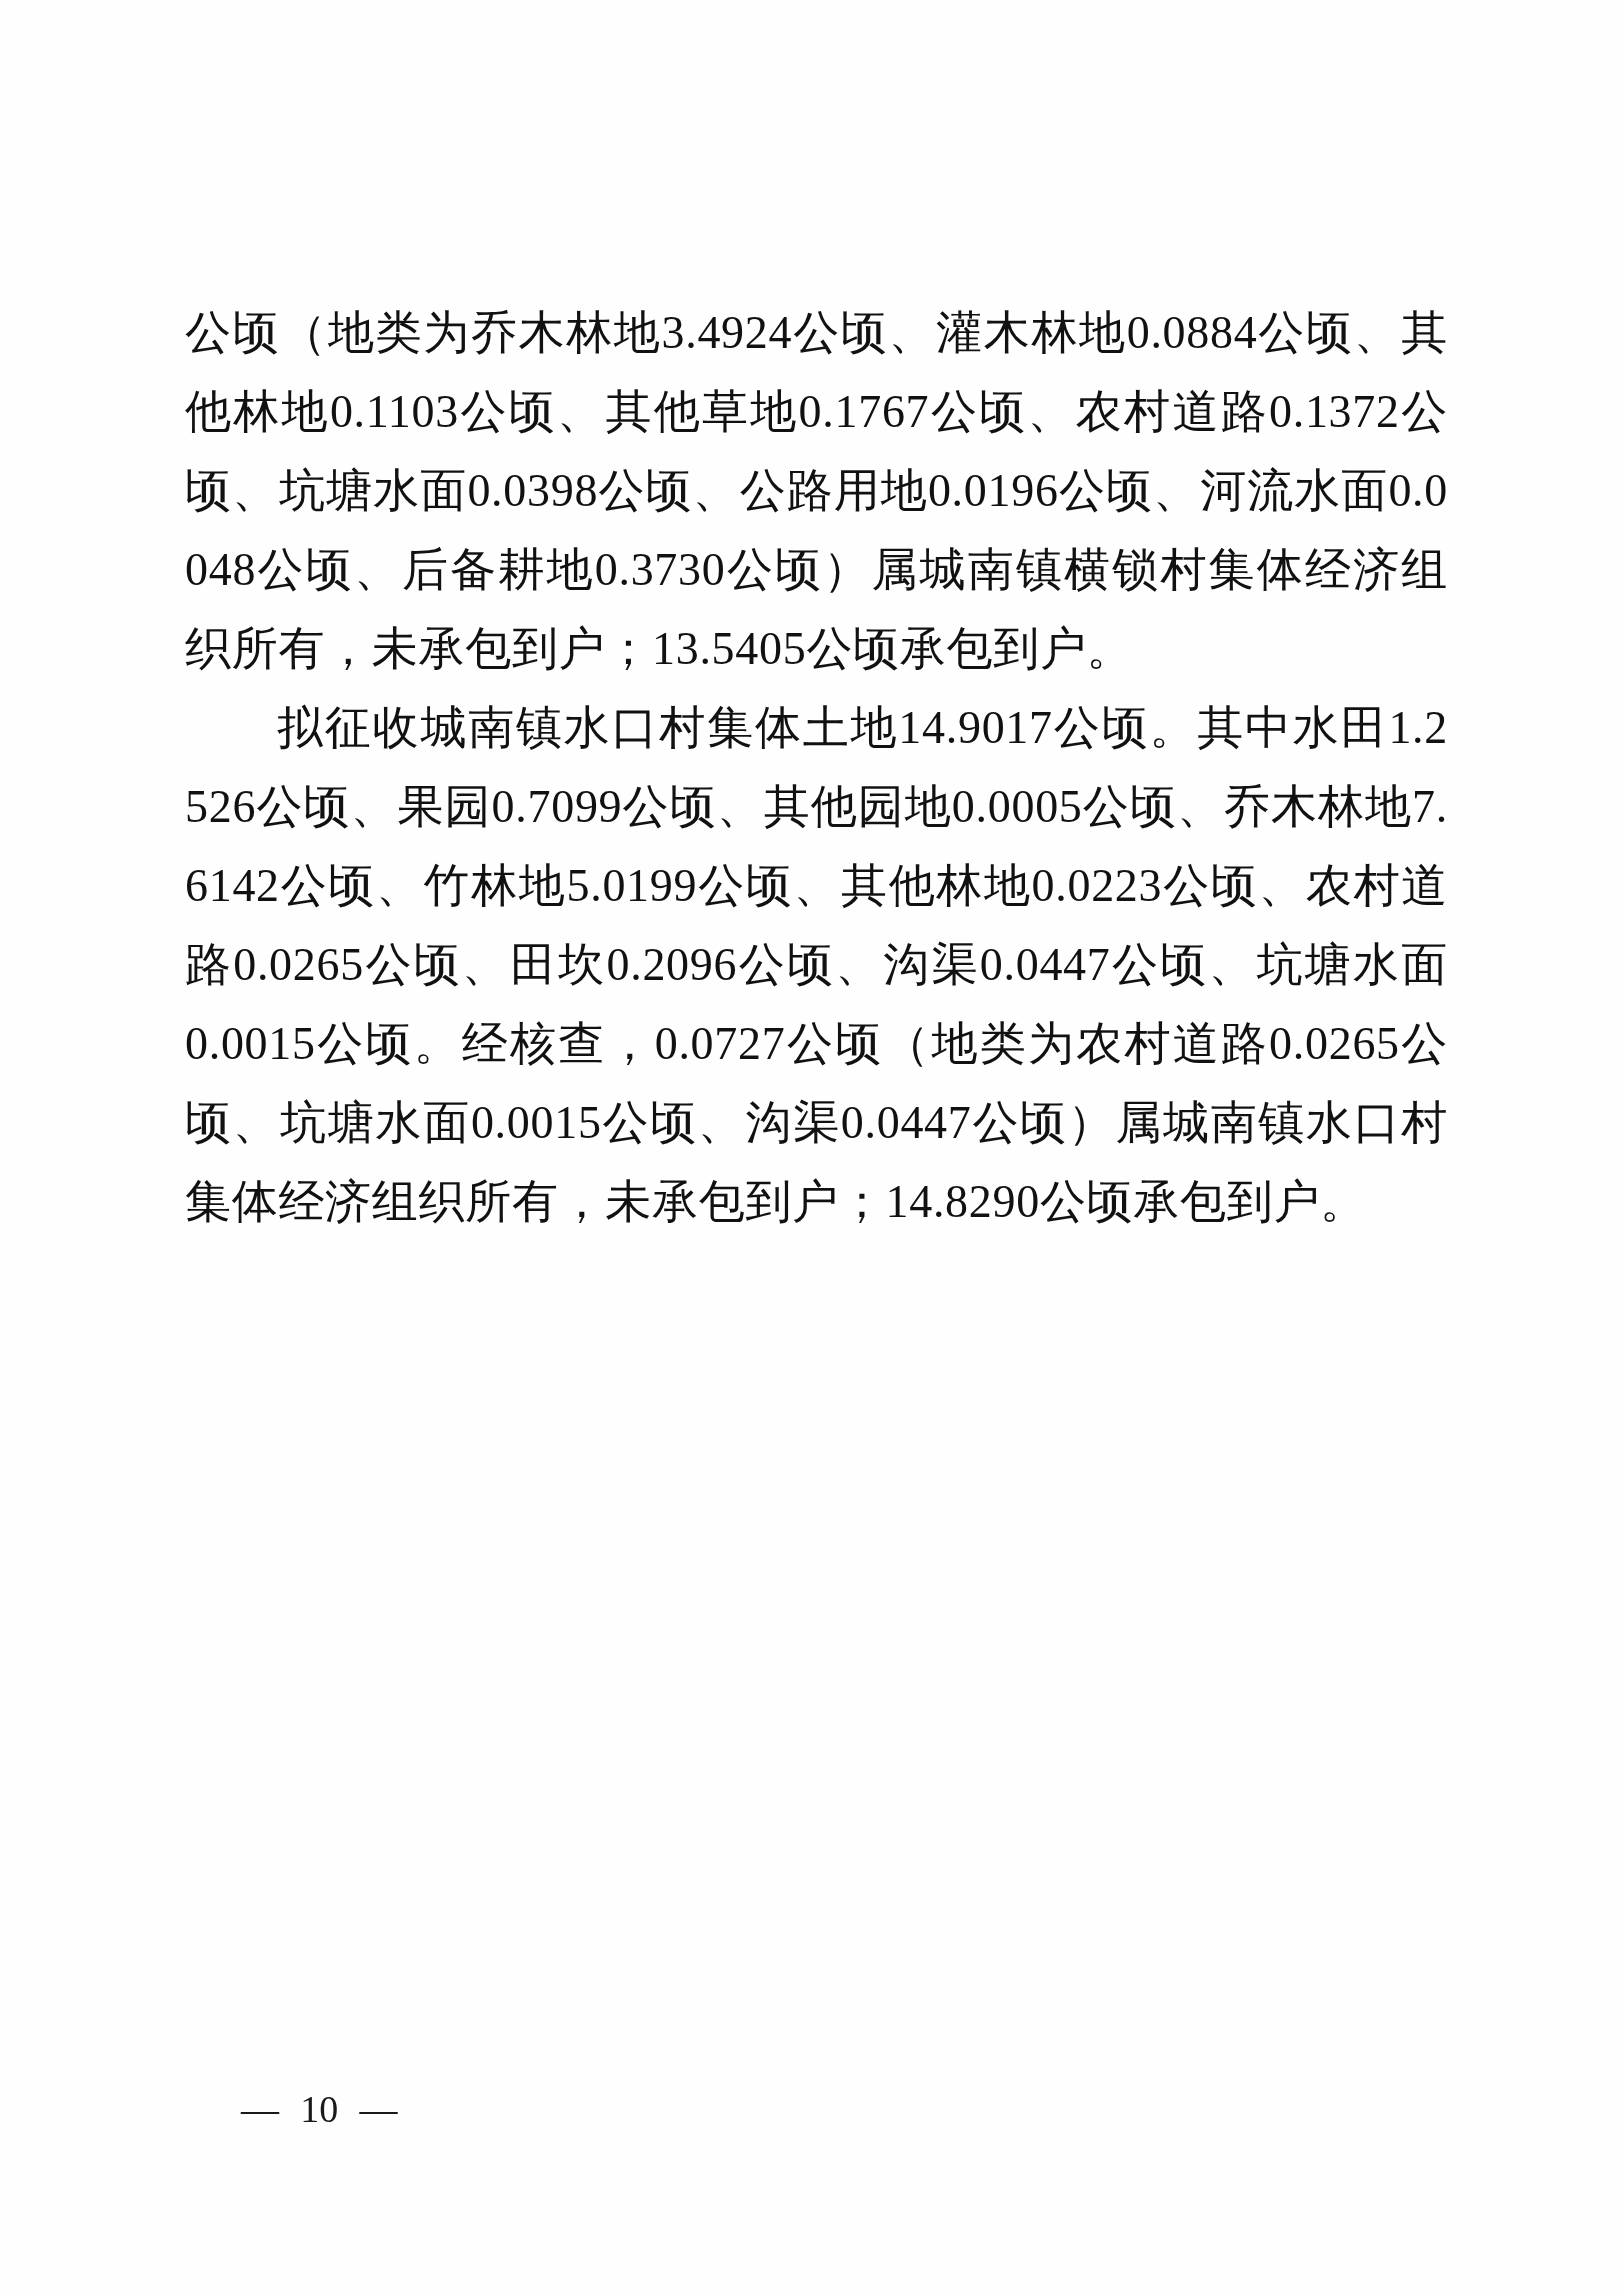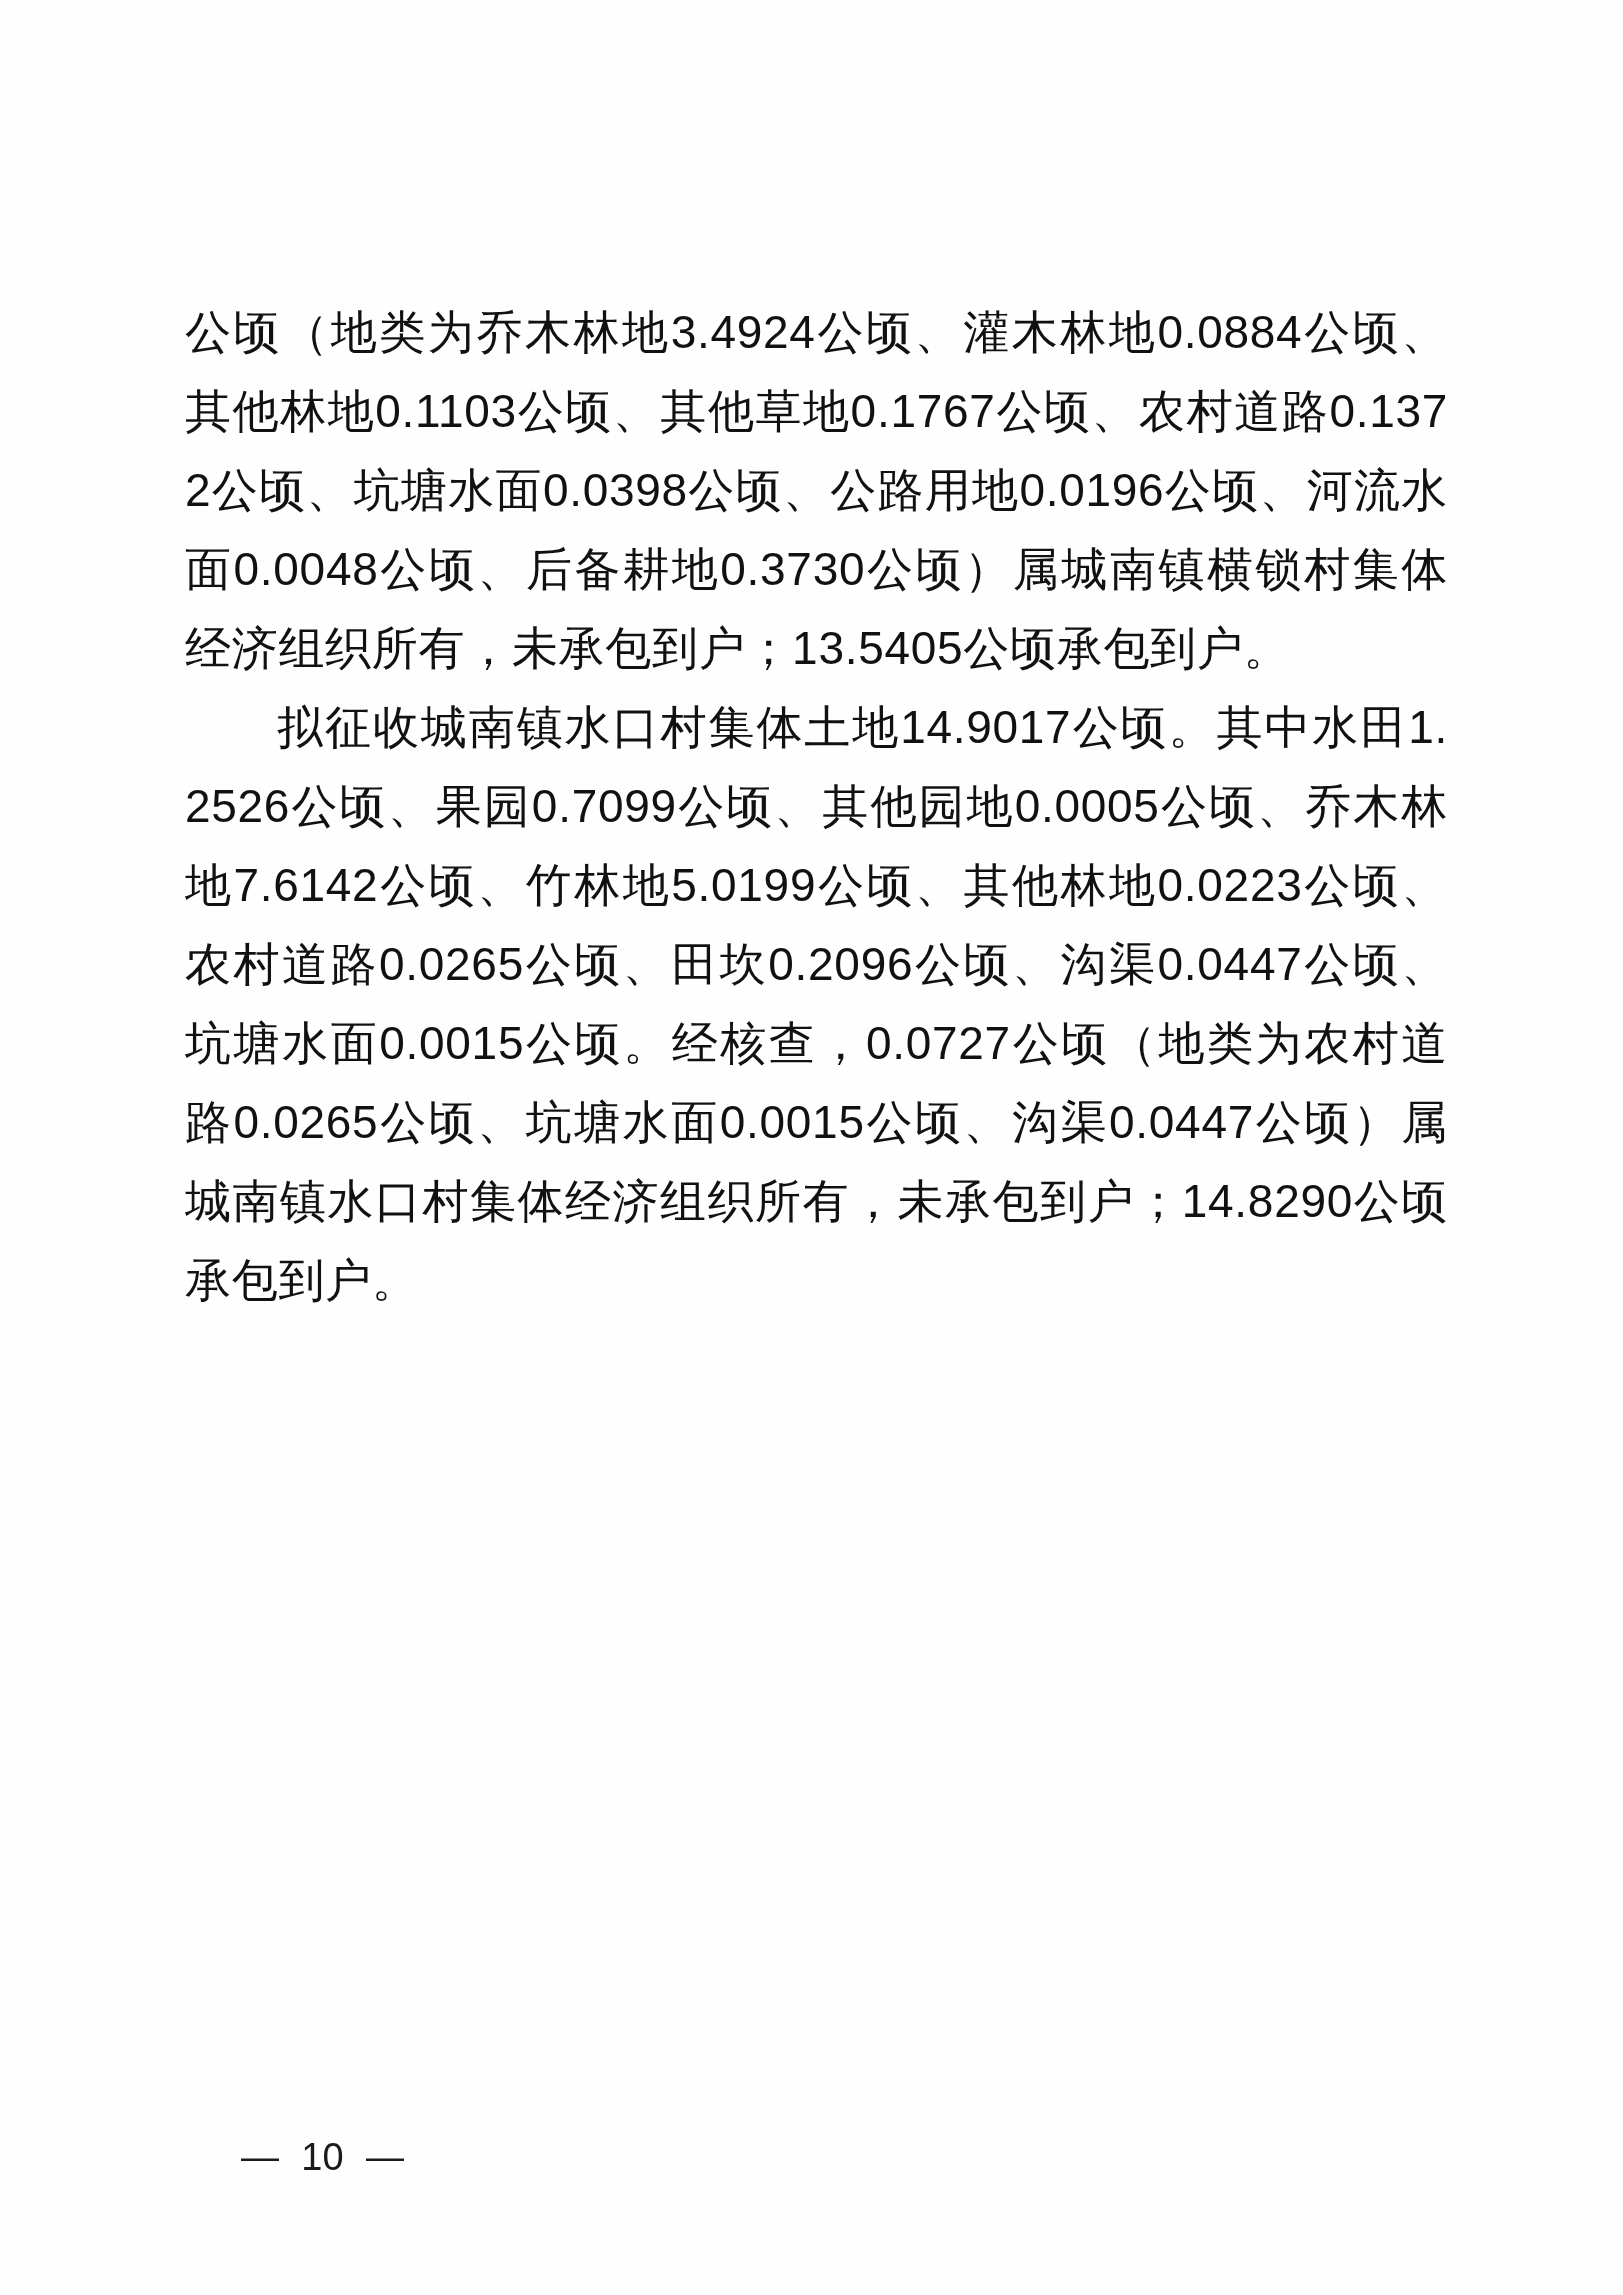--- a/index.html
+++ b/index.html
@@ -6,21 +6,21 @@
     margin: 0;
     padding: 0;
     background: #ffffff;
   }
   .page {
     position: relative;
     width: 1623px;
     height: 2295px;
     background: #fefefe;
     overflow: hidden;
-    font-family: Liberation Sans, sans-serif;
+    font-family: Liberation Serif, serif;
     color: #111111;
   }
   .content {
     position: absolute;
     top: 293px;
     left: 185px;
     width: 1263px;
     font-size: 46px;
     line-height: 79px;
     text-align: justify;
@@ -36,21 +36,20 @@
   }
   .page-number {
     position: absolute;
     left: 241px;
     top: 2083px;
     font-size: 38px;
     line-height: 52px;
     word-spacing: 11.8px;
     color: #1a1a1a;
     white-space: nowrap;
-    margin-top: 48px;
   }
 </style>
 </head>
 <body>
 
 <div class="page">
   <div class="content">
     <p>公顷（地类为乔木林地3.4924公顷、灌木林地0.0884公顷、其他林地0.1103公顷、其他草地0.1767公顷、农村道路0.1372公顷、坑塘水面0.0398公顷、公路用地0.0196公顷、河流水面0.0048公顷、后备耕地0.3730公顷）属城南镇横锁村集体经济组织所有，未承包到户；13.5405公顷承包到户。</p>
     <p class="indent">拟征收城南镇水口村集体土地14.9017公顷。其中水田1.2526公顷、果园0.7099公顷、其他园地0.0005公顷、乔木林地7.6142公顷、竹林地5.0199公顷、其他林地0.0223公顷、农村道路0.0265公顷、田坎0.2096公顷、沟渠0.0447公顷、坑塘水面0.0015公顷。经核查，0.0727公顷（地类为农村道路0.0265公顷、坑塘水面0.0015公顷、沟渠0.0447公顷）属城南镇水口村集体经济组织所有，未承包到户；14.8290公顷承包到户。</p>
   </div>

